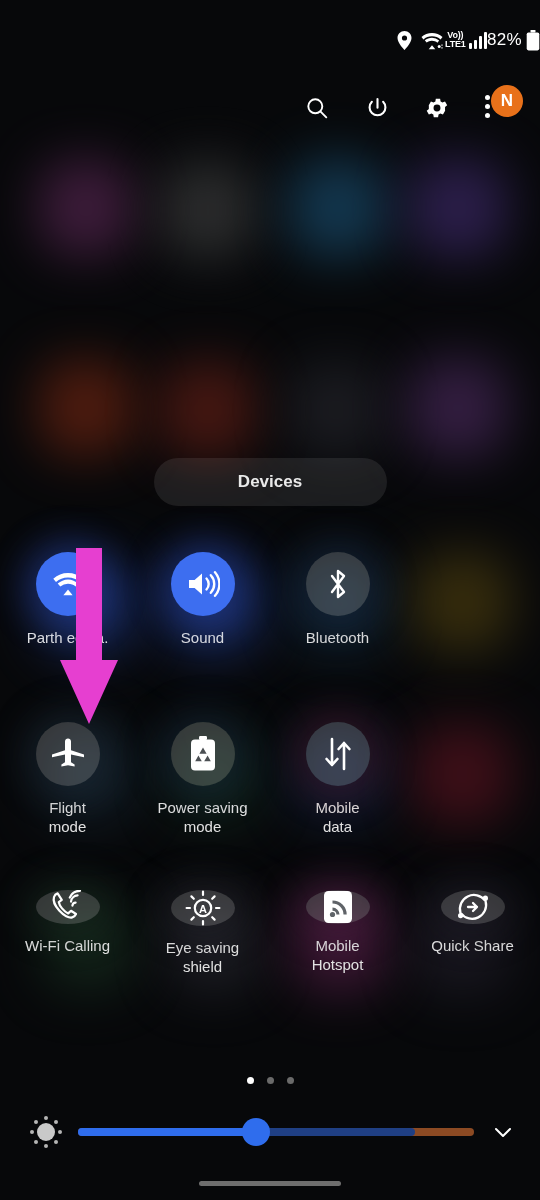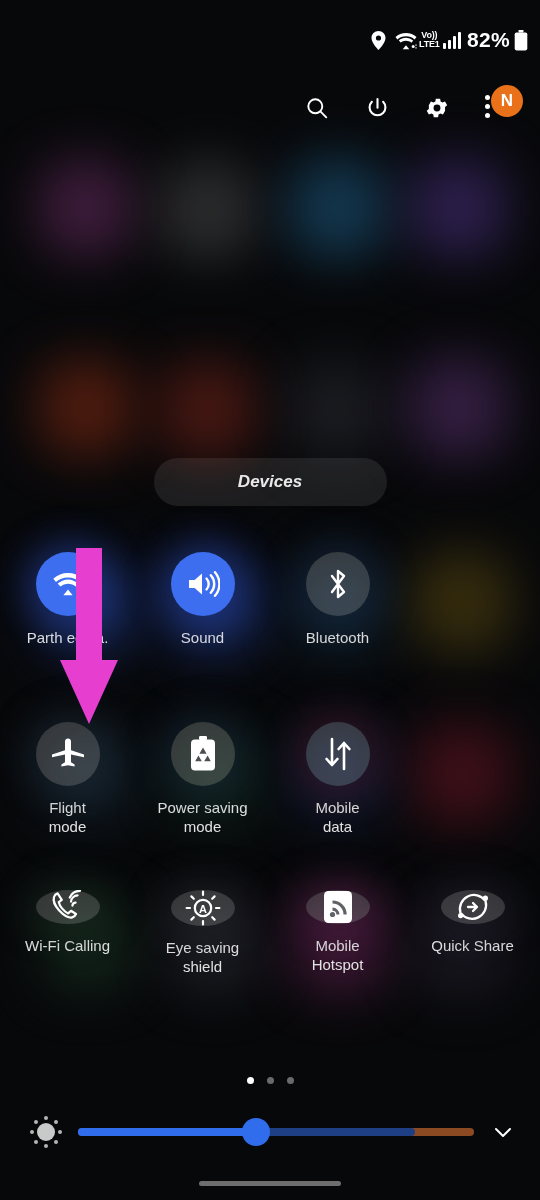--- a/index.html
+++ b/index.html
@@ -11,24 +11,24 @@
   }
 
   
   #wallpaper{position:absolute;inset:0;overflow:hidden;}
   .blob{position:absolute;border-radius:34%;filter:blur(26px);opacity:.55;}
 
   
   #statusbar{
     position:absolute;top:0;left:0;right:0;height:80px;
     display:flex;align-items:center;justify-content:flex-end;
-    padding-right:12px;box-sizing:border-box;
+    padding-right:0;box-sizing:border-box;
   }
   .sb-item{display:flex;align-items:center;margin-left:5px;}
-  .sb-text{font-size:21px;font-weight:700;letter-spacing:.3px;margin-left:6px;}
+  .sb-text{font-size:17px;font-weight:400;letter-spacing:.3px;}
   .volte{display:flex;flex-direction:column;align-items:center;line-height:1;margin-left:2px;}
   .volte b{font-size:9px;font-weight:700;letter-spacing:-.2px;}
   .volte i{font-size:9px;font-style:normal;font-weight:700;letter-spacing:-.2px;}
   .bars{display:flex;align-items:flex-end;height:17px;gap:1.5px;margin-left:3px;}
   .bars span{width:3.5px;background:#fff;border-radius:1px;}
 
   
   #header{
     position:absolute;top:84px;left:0;right:0;height:48px;
     display:flex;align-items:center;justify-content:flex-end;
@@ -43,21 +43,21 @@
     display:flex;align-items:center;justify-content:center;
     font-size:17px;font-weight:600;color:#fff;
   }
 
   
   #clockblock{position:absolute;top:240px;left:0;right:0;text-align:center;}
   #clock{font-size:56px;font-weight:300;letter-spacing:1px;line-height:1;color:#f2f2f2;}
   #datetext{font-size:21px;font-weight:400;margin-top:20px;color:#e6e6e6;}
 
   
-  #pills{position:absolute;top:458px;left:0;right:0;display:flex;justify-content:center;gap:24px;font-style:italic;}
+  #pills{position:absolute;top:458px;left:0;right:0;display:flex;justify-content:center;gap:24px;}
   .pill{
     width:233px;height:48px;border-radius:24px;background:rgba(255,255,255,.085);
     display:flex;align-items:center;justify-content:center;
     font-size:17px;font-weight:600;color:#e9e9e9;cursor:pointer;
   }
 
   
   #tiles{position:absolute;top:552px;left:0;right:0;}
   .trow{display:flex;}
   .tile{width:135px;display:flex;flex-direction:column;align-items:center;cursor:pointer;}

